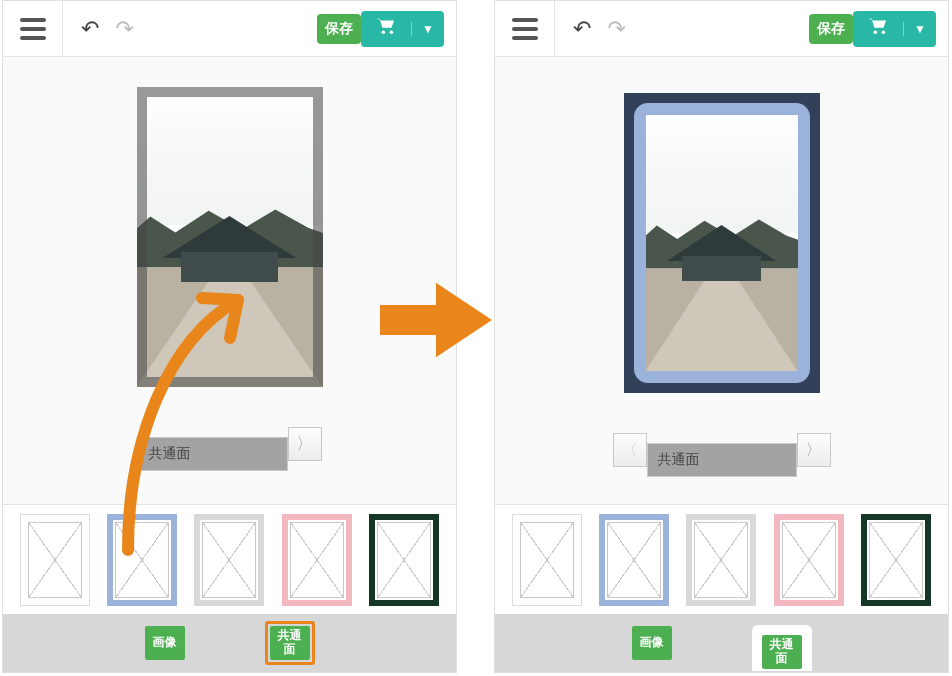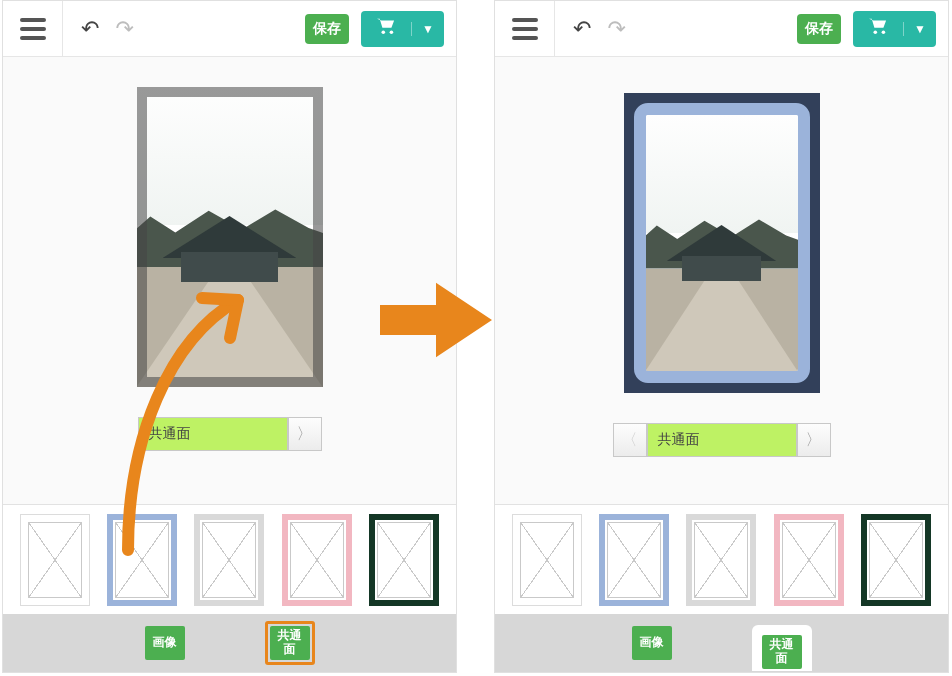--- a/index.html
+++ b/index.html
@@ -16,21 +16,21 @@
   
   .topbar { height: 56px; display: flex; align-items: center; border-bottom: 1px solid #e6e6e6; }
   .menu-cell { width: 60px; height: 100%; display:flex; align-items:center; justify-content:center; border-right:1px solid #e6e6e6; }
   .menu-icon { width: 26px; height: 22px; display:flex; flex-direction: column; justify-content: space-between; }
   .menu-icon span { height: 4px; background:#555; border-radius:2px; }
   .historyset { display:flex; align-items:center; gap:16px; padding-left:18px; }
   .undo, .redo { font-size: 22px; line-height:1; }
   .undo { color:#444; }
   .redo { color:#bdbdbd; }
   .spacer { flex:1; }
-  .btn-save { background:#4CAF50; color:#fff; font-weight:bold; font-size:14px; padding:6px 8px; border-radius:4px; border:none; margin-right:12px; }
+  .btn-save { background:#4CAF50; color:#fff; font-weight:bold; font-size:14px; padding:6px 8px; border-radius:4px; border:none; }
   .btn-cart { background:#29B8A5; color:#fff; border:none; border-radius:4px; height:36px; display:flex; align-items:center; margin-right:12px; }
   .btn-cart .cart { padding:0 14px; font-size:20px; }
   .btn-cart .dd { border-left:1px solid rgba(255,255,255,0.4); padding:0 10px; font-size:12px; }
 
   
   .canvaswrap { flex:1; background:#fafafa; display:flex; flex-direction:column; align-items:center; justify-content:flex-start; padding-top:30px; }
 
   .slot-a {
     width: 186px; height: 300px; background:#3f3f3f; padding:10px; position:relative;
   }
@@ -49,21 +49,21 @@
   }
   .slot-b-inner {
     width:100%; height:100%; border:12px solid #9bb3da; border-radius:14px; background:#fff; position:relative; overflow:hidden;
   }
   .slot-b-inner .photo-inner { left:0; top:0; width:100%; height:100%; }
 
   
   .pgsel { margin-top:30px; display:flex; align-items:center; gap:0; }
   .pgsel .navbtn { width:34px; height:34px; border:1px solid #c8c8c8; background: linear-gradient(#fdfdfd,#ececec); display:flex; align-items:center; justify-content:center; color:#9a9a9a; font-size:16px; }
   .pgsel .navbtn.disabled { color:#d0d0d0; }
-  .pgsel .field { width:150px; height:34px; border:1px solid #c8c8c8; background:#bef264; display:flex; align-items:center; padding:0 10px; font-size:14px; color:#444; }
+  .pgsel .field { width:150px; height:34px; border:1px solid #c8c8c8; background:#a3a3a3; display:flex; align-items:center; padding:0 10px; font-size:14px; color:#444;margin-top:20px; }
 
   
   .strip { height:110px; border-top:1px solid #e2e2e2; background:#fff; display:flex; align-items:center; justify-content:space-around; padding:10px 8px; }
   .frame { width:70px; height:92px; background:#fff; position:relative; }
   .frame .ph  { position:absolute; left:8px; top:8px; right:8px; bottom:8px; border:1px solid #c9c9c9; }
   .frame .ph::before, .frame .ph::after { content:""; position:absolute; left:0; top:0; width:100%; height:100%; }
   .frame .ph::before { background: linear-gradient(to top right, transparent calc(50% - .5px), #c9c9c9 calc(50% - .5px), #c9c9c9 calc(50% + .5px), transparent calc(50% + .5px)); }
   .frame .ph::after  { background: linear-gradient(to top left,  transparent calc(50% - .5px), #c9c9c9 calc(50% - .5px), #c9c9c9 calc(50% + .5px), transparent calc(50% + .5px)); }
   .fr-none { box-shadow: inset 0 0 0 1px #dcdcdc; }
   .fr-blue  { box-shadow: inset 0 0 0 6px #9bb3da; }

